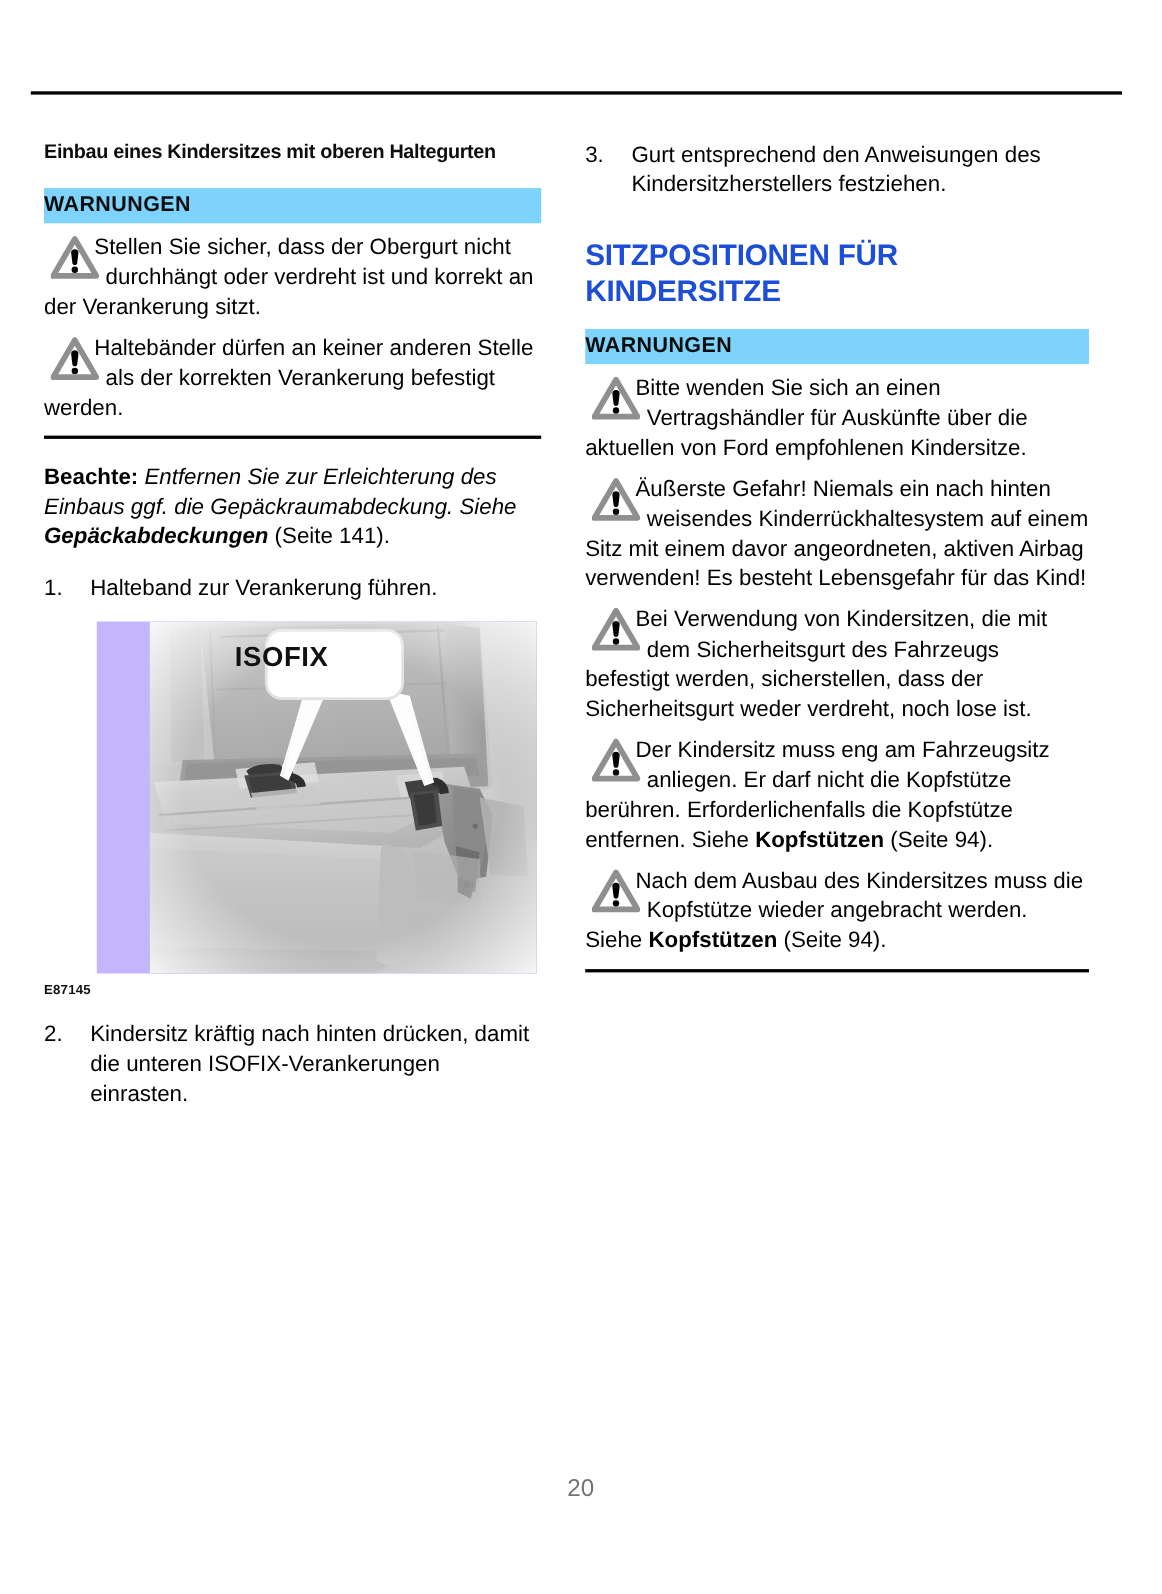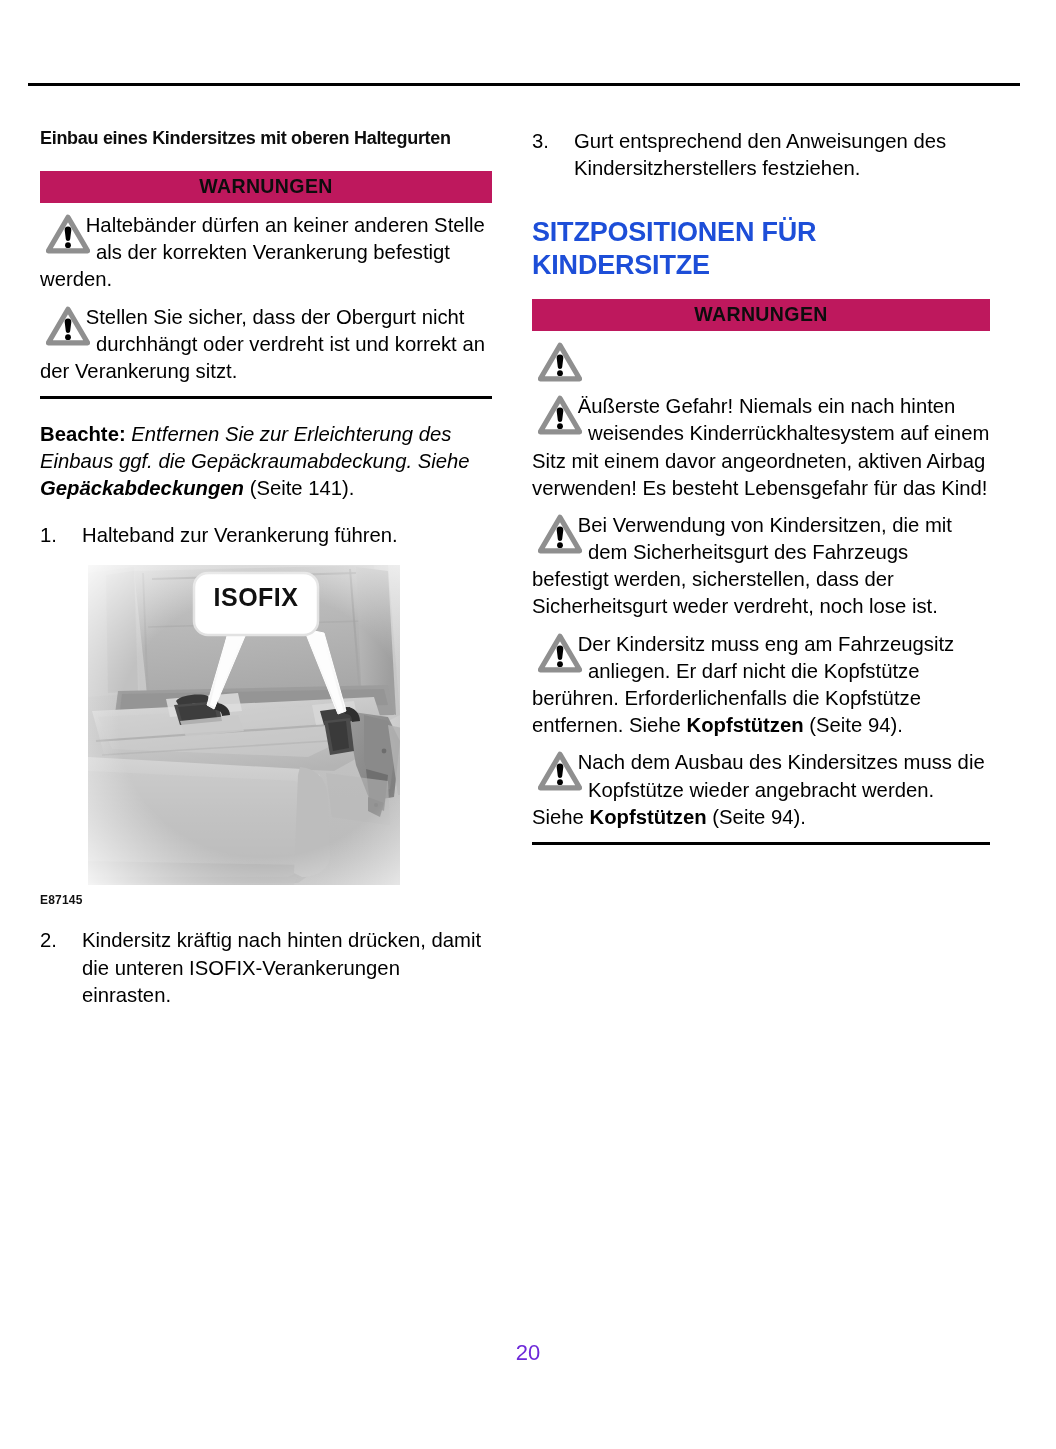--- a/index.html
+++ b/index.html
@@ -73,22 +73,22 @@
     font-weight: bold;
     line-height: 1.2;
     letter-spacing: -0.2px;
     text-transform: uppercase;
     color: #1d4ed8;
     margin: 34px 0 18px 0;
   }
 
   
   .warn-bar {
-    background: #be185d;
-    text-align: center;
+    background: #7dd3fc;
+    text-align: left;
     font-size: 19.5px;
     font-weight: bold;
     letter-spacing: 0.4px;
     padding: 4px 0 5px 0;
     color: #0d0d0d;
   }
   .warn-list {
     margin: 0;
     padding: 0;
   }
@@ -156,43 +156,44 @@
     flex: 1 1 auto;
   }
 
   
   .figure {
     margin-top: 16px;
     position: relative;
   }
   .illus {
     position: relative;
-    width: 312px;
+    width: 352px;
     height: 320px;
     margin-left: 48px;
     overflow: hidden;
     background: #c4b5fd;
+    padding-left: 48px;
   }
   .fig-caption {
     font-size: 12px;
     font-weight: bold;
     letter-spacing: 0.2px;
     margin-top: 8px;
     color: #111;
   }
 
   
   .page-number {
     position: absolute;
     left: 0;
     right: 0;
     top: 1340px;
     text-align: center;
     font-size: 22px;
-    color: #6d28d9;
+    color: #737373;
   }
 </style>
 </head>
 <body>
 
 <div class="page">
 
   <div class="header-rule"></div>
 
   <div class="col col-left">
@@ -205,32 +206,32 @@
       <div class="warn-list">
 
         <div class="warn-item">
           <span class="warn-icon">
             <svg viewBox="0 0 44 40" xmlns="http://www.w3.org/2000/svg">
               <path d="M22 3.2 L41.6 36.8 L2.4 36.8 Z" fill="none" stroke="#8f8f8f" stroke-width="5.2" stroke-linejoin="round"></path>
               <path d="M22 12.5 C24.3 12.5 25.6 14.1 25.3 16.2 L24.2 25.1 C24.05 26.3 23.2 27 22 27 C20.8 27 19.95 26.3 19.8 25.1 L18.7 16.2 C18.4 14.1 19.7 12.5 22 12.5 Z" fill="#000000"></path>
               <circle cx="22" cy="31.2" r="2.9" fill="#000000"></circle>
             </svg>
           </span>
+          <span class="warn-text">Stellen Sie sicher, dass der Obergurt nicht durchhängt oder verdreht ist und korrekt an der Verankerung sitzt.</span>
+        </div>
+
+        <div class="warn-item">
+          <span class="warn-icon">
+            <svg viewBox="0 0 44 40" xmlns="http://www.w3.org/2000/svg">
+              <path d="M22 3.2 L41.6 36.8 L2.4 36.8 Z" fill="none" stroke="#8f8f8f" stroke-width="5.2" stroke-linejoin="round"></path>
+              <path d="M22 12.5 C24.3 12.5 25.6 14.1 25.3 16.2 L24.2 25.1 C24.05 26.3 23.2 27 22 27 C20.8 27 19.95 26.3 19.8 25.1 L18.7 16.2 C18.4 14.1 19.7 12.5 22 12.5 Z" fill="#000000"></path>
+              <circle cx="22" cy="31.2" r="2.9" fill="#000000"></circle>
+            </svg>
+          </span>
           <span class="warn-text">Haltebänder dürfen an keiner anderen Stelle als der korrekten Verankerung befestigt werden.</span>
-        </div>
-
-        <div class="warn-item">
-          <span class="warn-icon">
-            <svg viewBox="0 0 44 40" xmlns="http://www.w3.org/2000/svg">
-              <path d="M22 3.2 L41.6 36.8 L2.4 36.8 Z" fill="none" stroke="#8f8f8f" stroke-width="5.2" stroke-linejoin="round"></path>
-              <path d="M22 12.5 C24.3 12.5 25.6 14.1 25.3 16.2 L24.2 25.1 C24.05 26.3 23.2 27 22 27 C20.8 27 19.95 26.3 19.8 25.1 L18.7 16.2 C18.4 14.1 19.7 12.5 22 12.5 Z" fill="#000000"></path>
-              <circle cx="22" cy="31.2" r="2.9" fill="#000000"></circle>
-            </svg>
-          </span>
-          <span class="warn-text">Stellen Sie sicher, dass der Obergurt nicht durchhängt oder verdreht ist und korrekt an der Verankerung sitzt.</span>
         </div>
 
       </div>
       <div class="block-rule"></div>
     </div>
 
     <p class="note">
       <b>Beachte:</b><span> Entfernen Sie zur Erleichterung des Einbaus ggf. die Gepäckraumabdeckung.  Siehe </span><span class="bi">Gepäckabdeckungen</span><span class="rom"> (Seite 141).</span>
     </p>
 
@@ -382,20 +383,21 @@
       <div class="warn-list">
 
         <div class="warn-item">
           <span class="warn-icon">
             <svg viewBox="0 0 44 40" xmlns="http://www.w3.org/2000/svg">
               <path d="M22 3.2 L41.6 36.8 L2.4 36.8 Z" fill="none" stroke="#8f8f8f" stroke-width="5.2" stroke-linejoin="round"></path>
               <path d="M22 12.5 C24.3 12.5 25.6 14.1 25.3 16.2 L24.2 25.1 C24.05 26.3 23.2 27 22 27 C20.8 27 19.95 26.3 19.8 25.1 L18.7 16.2 C18.4 14.1 19.7 12.5 22 12.5 Z" fill="#000000"></path>
               <circle cx="22" cy="31.2" r="2.9" fill="#000000"></circle>
             </svg>
           </span>
+          <span class="warn-text">Bitte wenden Sie sich an einen Vertragshändler für Auskünfte über die aktuellen von Ford empfohlenen Kindersitze.</span>
         </div>
 
         <div class="warn-item">
           <span class="warn-icon">
             <svg viewBox="0 0 44 40" xmlns="http://www.w3.org/2000/svg">
               <path d="M22 3.2 L41.6 36.8 L2.4 36.8 Z" fill="none" stroke="#8f8f8f" stroke-width="5.2" stroke-linejoin="round"></path>
               <path d="M22 12.5 C24.3 12.5 25.6 14.1 25.3 16.2 L24.2 25.1 C24.05 26.3 23.2 27 22 27 C20.8 27 19.95 26.3 19.8 25.1 L18.7 16.2 C18.4 14.1 19.7 12.5 22 12.5 Z" fill="#000000"></path>
               <circle cx="22" cy="31.2" r="2.9" fill="#000000"></circle>
             </svg>
           </span>

